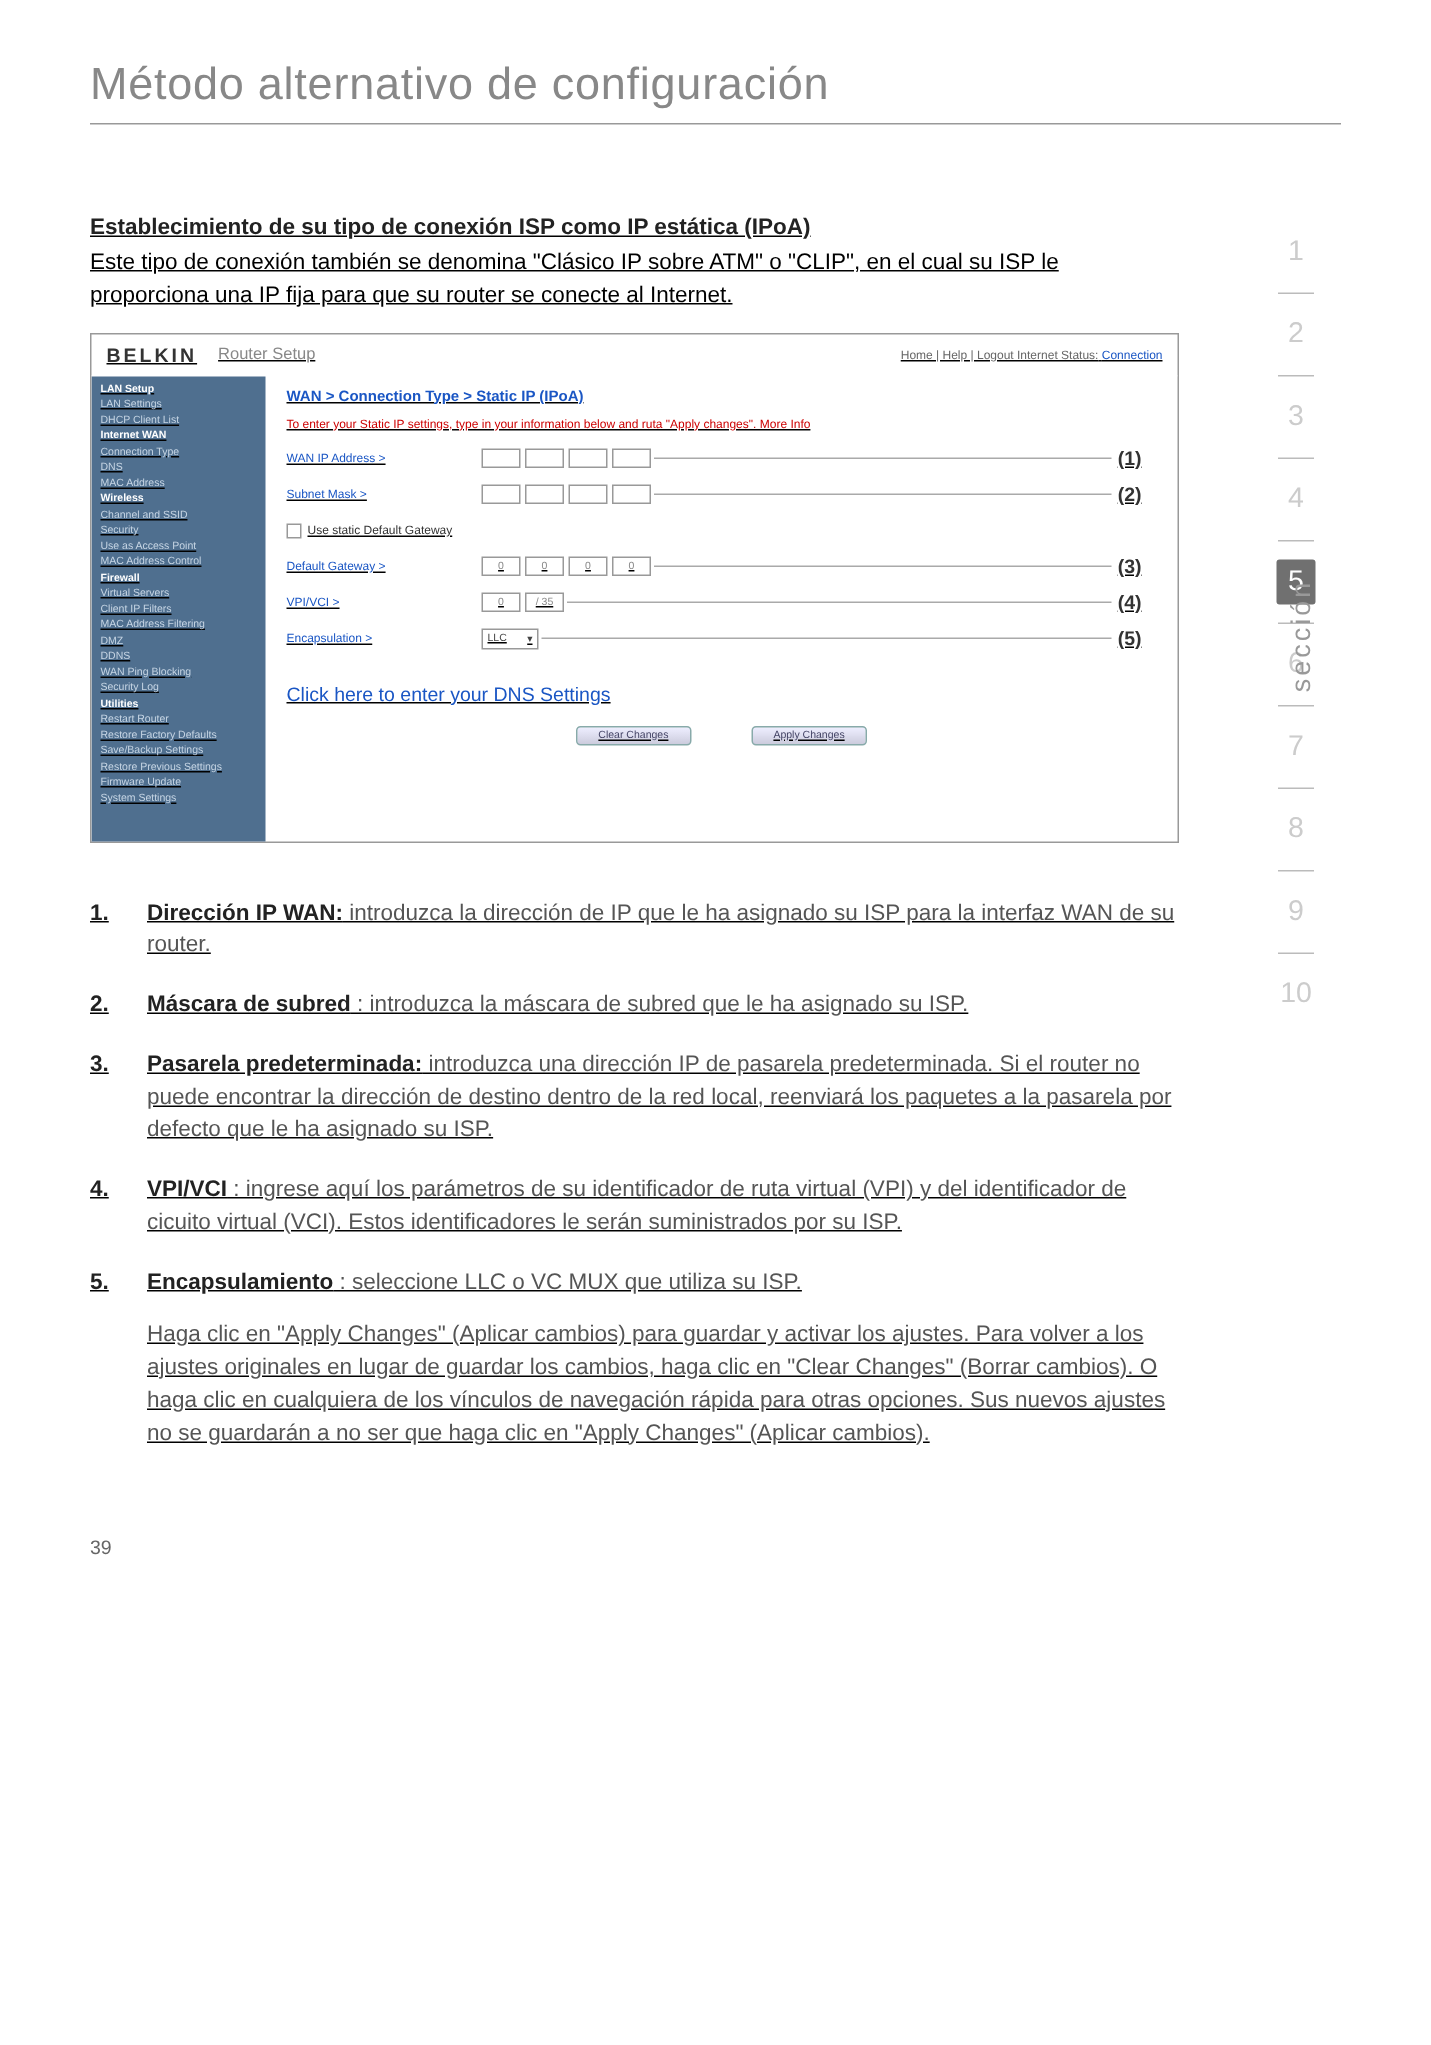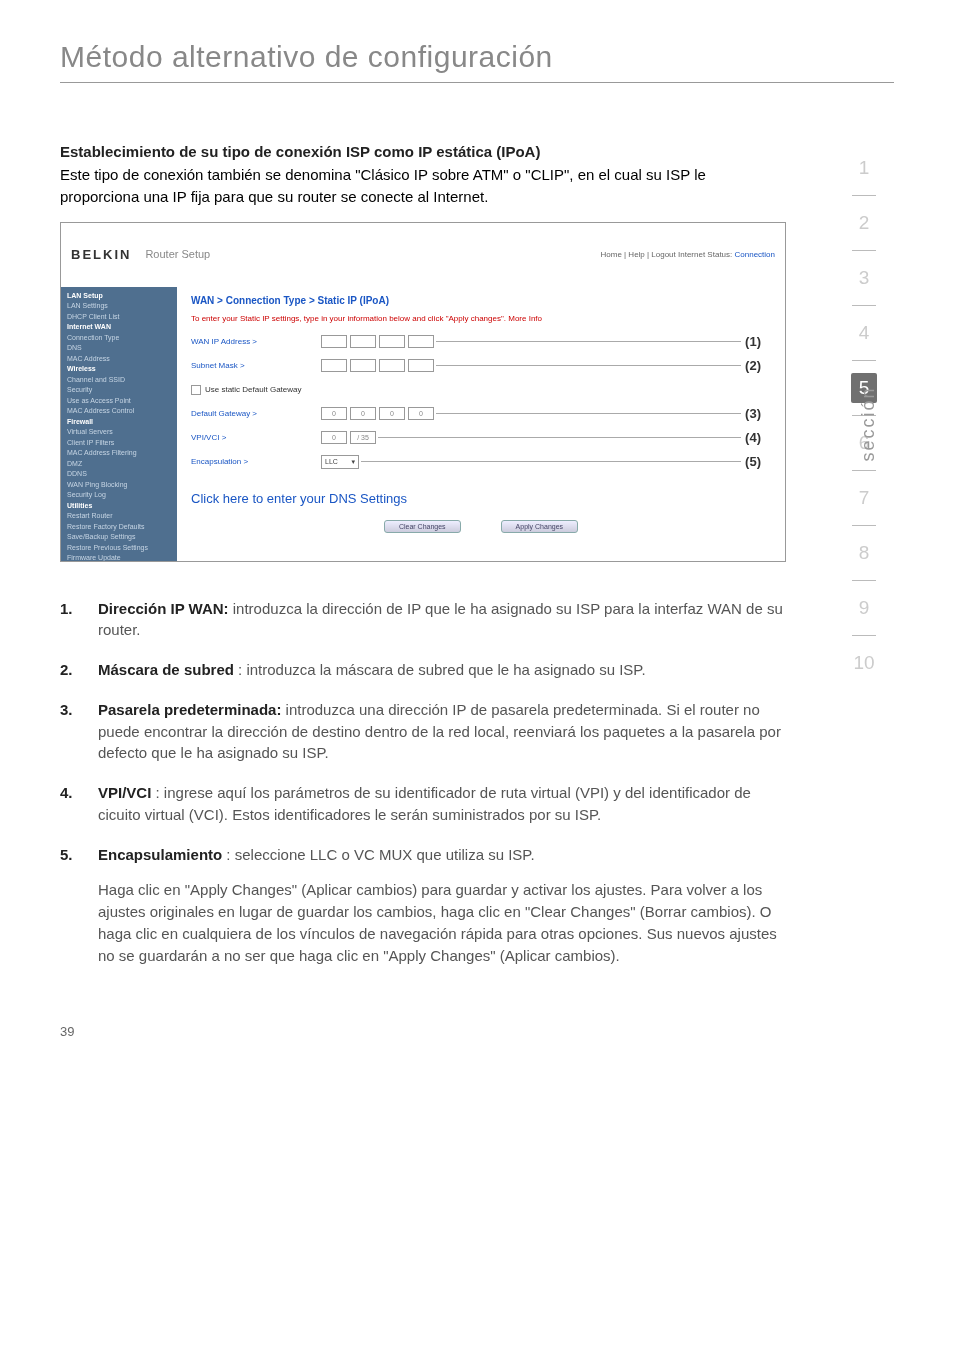--- a/index.html
+++ b/index.html
@@ -1,26 +1,26 @@
 <!DOCTYPE html>
 <html><head>
 <meta charset="utf-8">
 <style>
 * { box-sizing: border-box; margin: 0; padding: 0; }
 body { font-family: Arial, Helvetica, sans-serif; background: #fff; width: 954px; margin: 0 auto; }
 .page { padding: 40px 60px 40px 60px; position: relative; }
 .page-title { font-size: 30px; font-weight: 300; color: #888; letter-spacing: 0.5px; margin-bottom: 8px; font-family: "Helvetica Neue", Arial, sans-serif; }
 .title-rule { border: none; border-top: 1px solid #999; margin-bottom: 60px; }
 .content-wrap { display: flex; gap: 24px; }
-.main-col { flex: 1; padding-right: 24px; }
+.main-col { flex: 1; padding-right: 24px; text-decoration: underline; }
 .side-col { width: 60px; display: flex; flex-direction: column; align-items: center; }
 .section-head { font-size: 15px; font-weight: bold; color: #222; margin-bottom: 4px; }
 .intro-para { font-size: 15px; color: #000000; line-height: 1.45; margin-bottom: 14px; }
 .screenshot { border: 1px solid #999; height: 340px; background: #fff; margin-bottom: 36px; position: relative; overflow: hidden; }
-.ss-header { display: flex; align-items: center; padding: 24px 10px; border-bottom: 1px solid #fff; font-size: 12px; }
+.ss-header { display: flex; align-items: center; padding: 6px 10px; border-bottom: 1px solid #fff; font-size: 12px; }
 .ss-logo { font-weight: bold; letter-spacing: 2px; color: #333; font-size: 13px; }
 .ss-router { color: #888; font-size: 11px; margin-left: 14px; }
 .ss-links { margin-left: auto; font-size: 8px; color: #666; }
 .ss-links .conn { color: #1a56c4; }
 .ss-body { display: flex; height: calc(100% - 26px); }
 .ss-sidebar { width: 116px; background: #4f6f8f; color: #c6d5e4; font-size: 7px; padding: 4px 6px; line-height: 1.5; }
 .ss-sidebar .h { color: #fff; font-weight: bold; }
 .ss-content { flex: 1; padding: 8px 14px; font-size: 9px; }
 .ss-bread { color: #1a56c4; font-weight: bold; font-size: 10px; margin-bottom: 8px; }
 .ss-note { color: #c00; font-size: 8px; margin-bottom: 10px; }
@@ -94,21 +94,21 @@
               <div class="h">Utilities</div>
               <div>Restart Router</div>
               <div>Restore Factory Defaults</div>
               <div>Save/Backup Settings</div>
               <div>Restore Previous Settings</div>
               <div>Firmware Update</div>
               <div>System Settings</div>
             </div>
           <div class="ss-content">
             <div class="ss-bread">WAN &gt; Connection Type &gt; Static IP (IPoA)</div>
-            <div class="ss-note">To enter your Static IP settings, type in your information below and click "Apply changes". More Info</div>
+            <div class="ss-note">To enter your Static IP settings, type in your information below and ruta "Apply changes". More Info</div>
             <div id="ss-rows">
                 <div class="ss-row">
                   <span class="ss-label">WAN IP Address &gt;</span>
                   <span class="ss-fields">
                     <span class="ss-box"></span>
                     <span class="ss-box"></span>
                     <span class="ss-box"></span>
                     <span class="ss-box"></span>
                   </span>
                   <span class="ss-line"></span>

